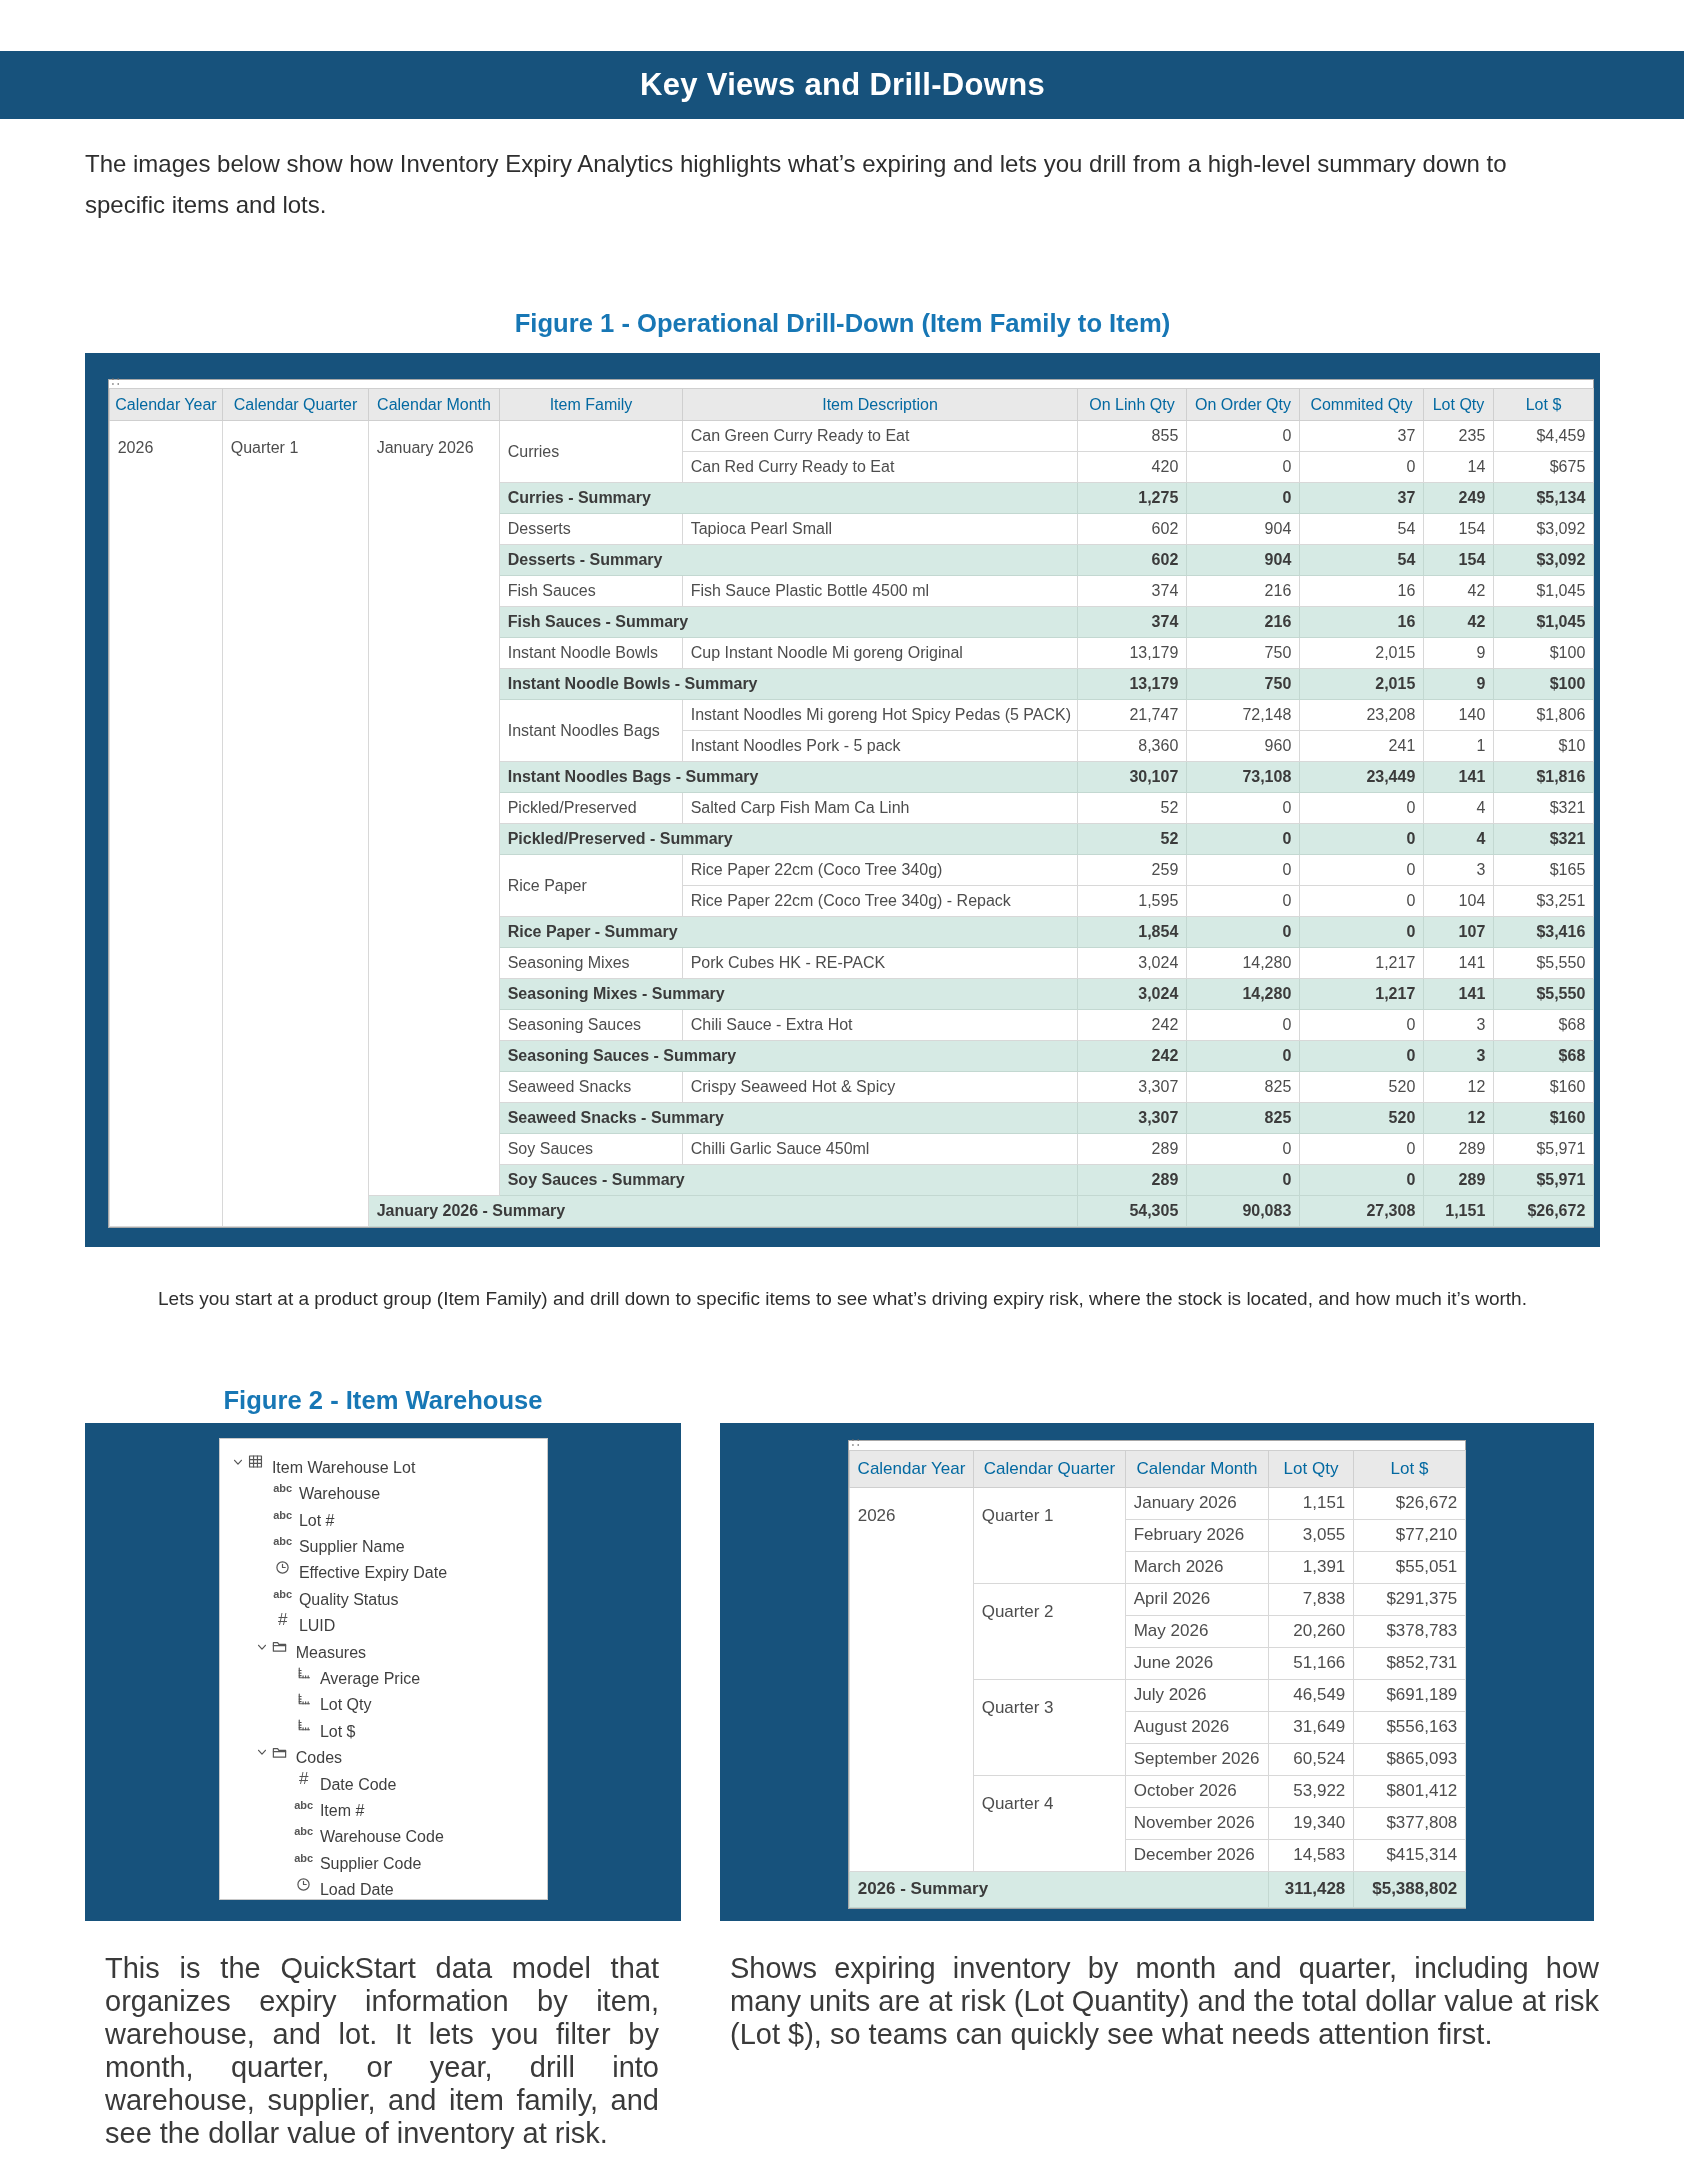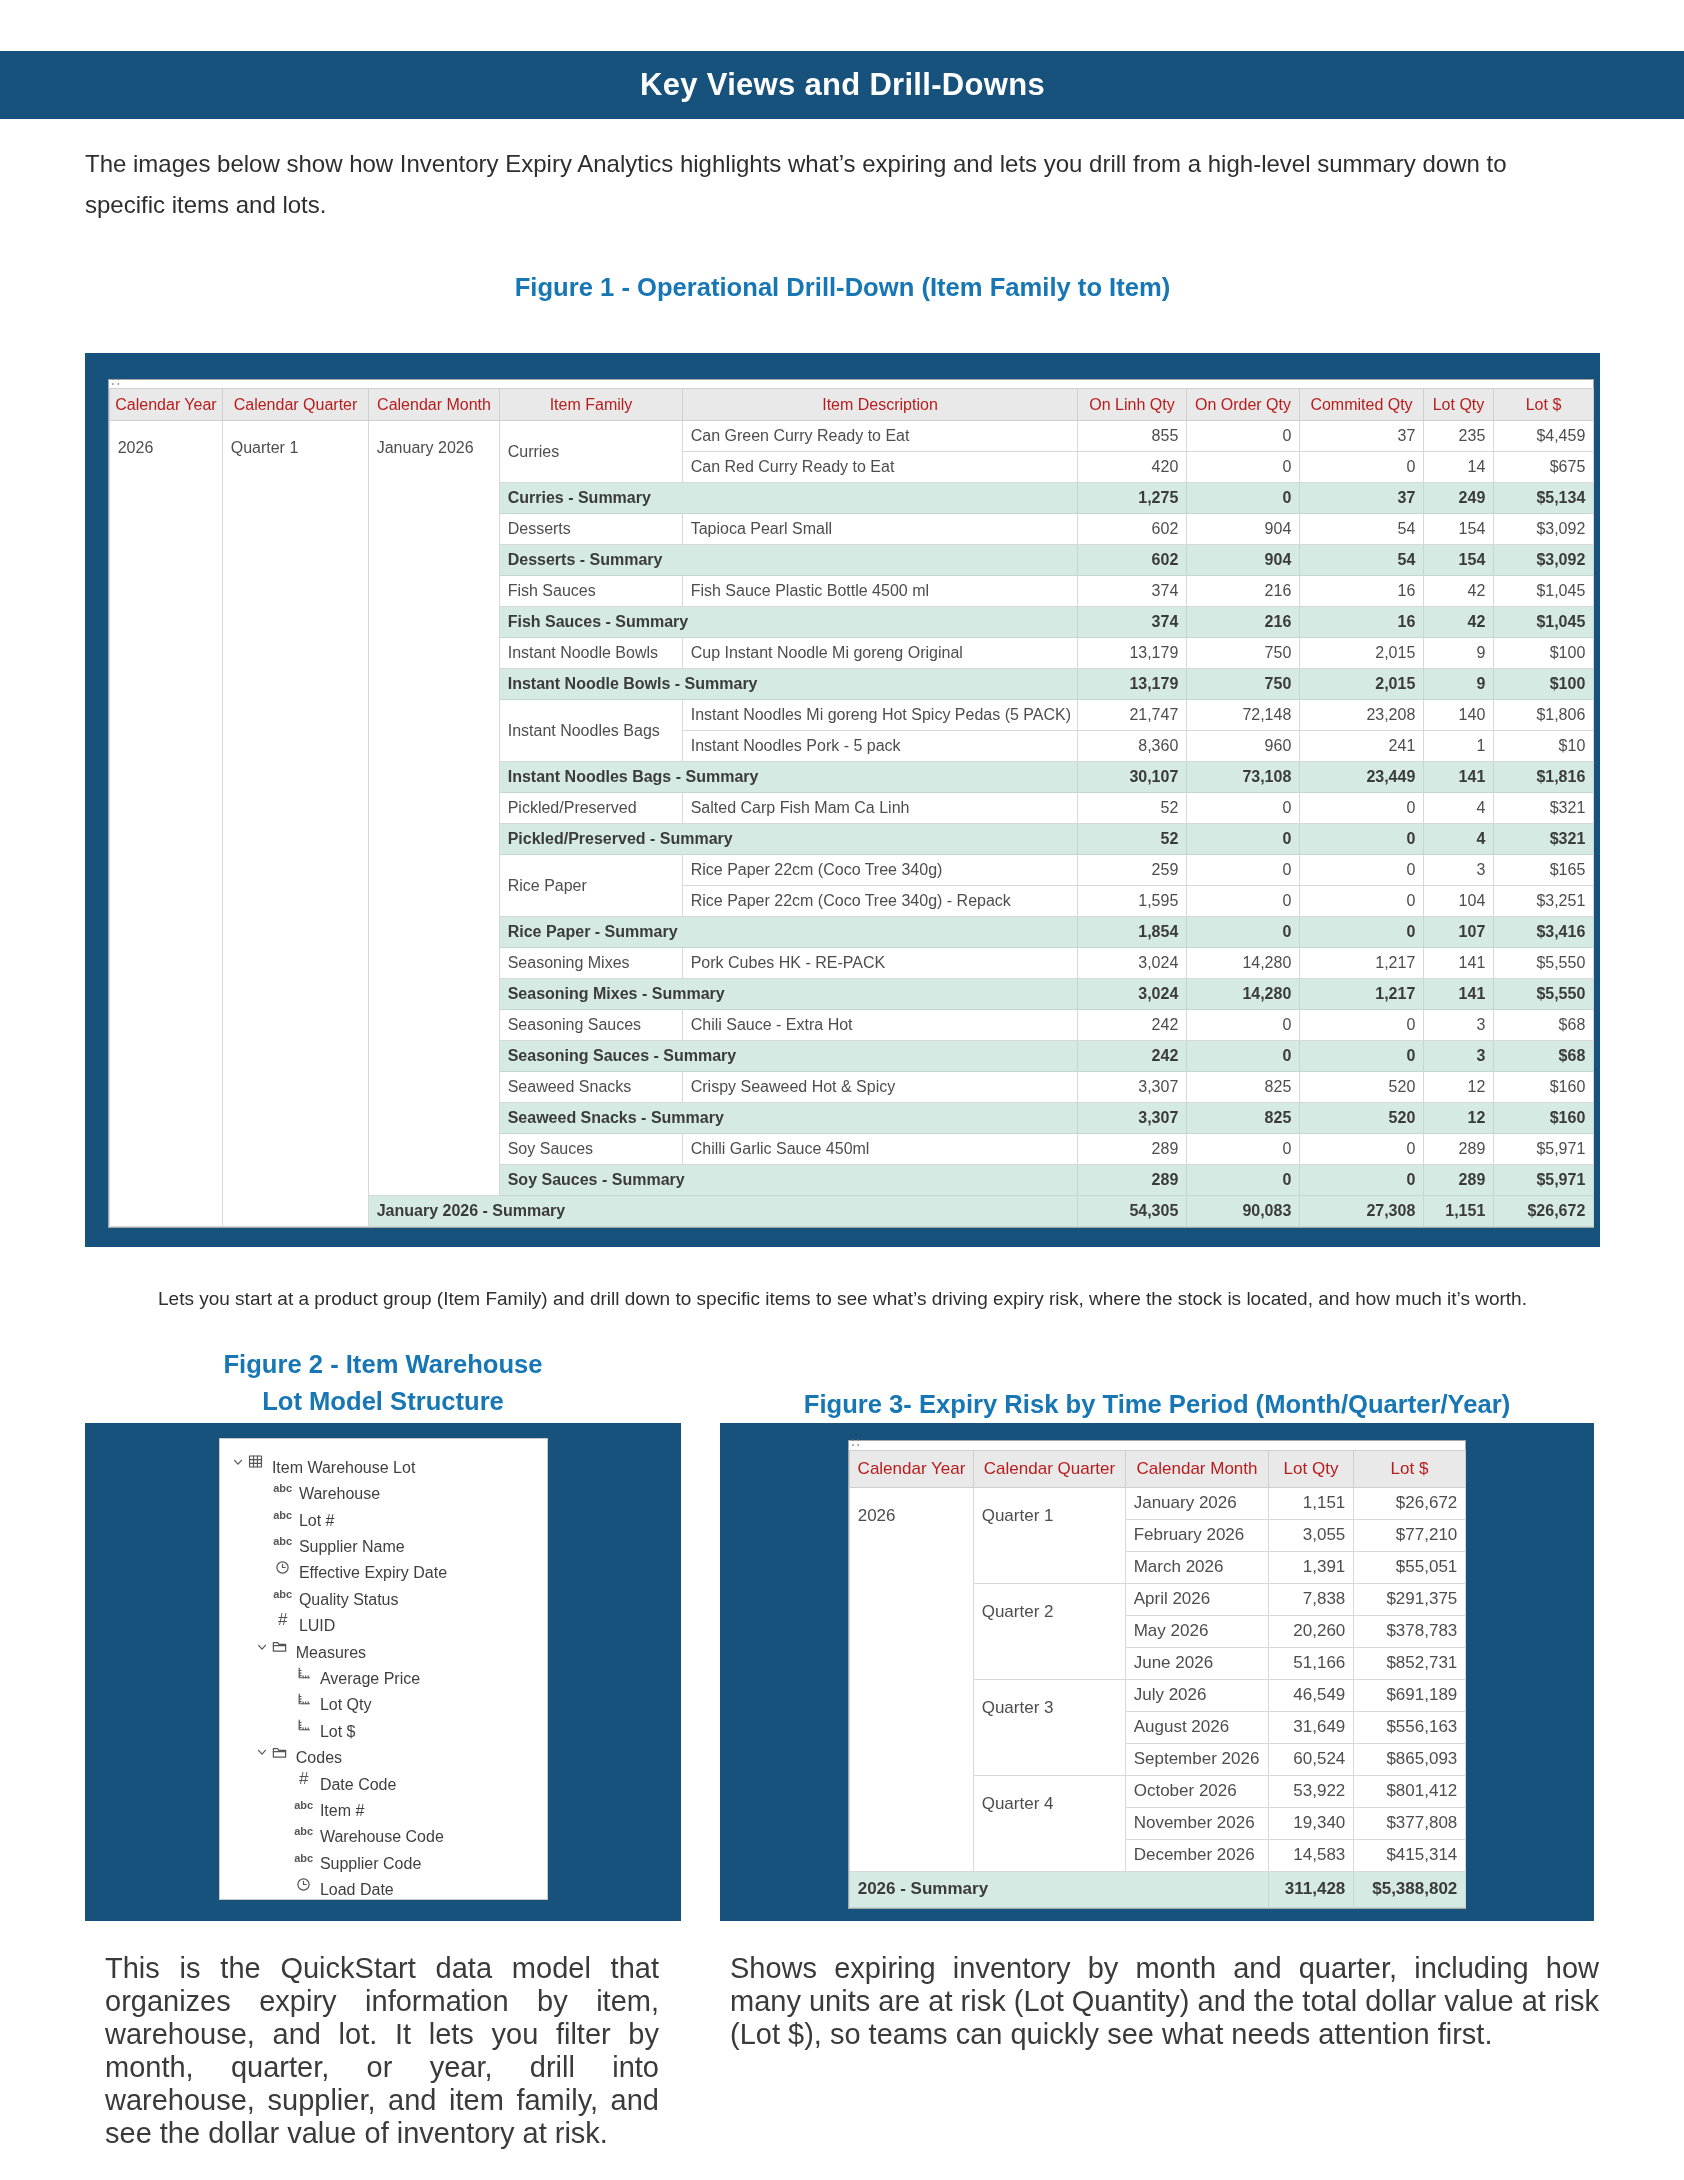--- a/index.html
+++ b/index.html
@@ -12,38 +12,38 @@
   *{margin:0;padding:0;box-sizing:border-box;}
   body{background:#fff;font-family:"Liberation Sans",sans-serif;}
   #page{position:relative;width:1685px;height:2181px;background:#fff;overflow:hidden;}
 
   .topbar{position:absolute;left:0;top:51px;width:1685px;height:68px;background:var(--navy);
           display:flex;align-items:center;justify-content:center;}
   .topbar .t{color:#fff;font-size:31px;font-weight:700;letter-spacing:0.3px;}
 
   .intro{position:absolute;left:85px;top:143px;width:1448px;font-size:24px;line-height:41px;color:#2e2e2e;}
 
-  .figtitle{color:var(--accent);font-weight:700;font-size:25.6px;line-height:37px;}
+  .figtitle{color:var(--accent);font-weight:700;font-size:25.6px;line-height:37px;margin-top:36px;}
   #fig1-title{position:absolute;left:0;top:269px;width:1685px;text-align:center;}
 
   .panel{position:absolute;background:var(--navy);}
   #fig1-panel{left:85px;top:353px;width:1515px;height:894px;}
   #fig2-panel{left:85px;top:1423px;width:596px;height:498px;}
   #fig3-panel{left:720px;top:1423px;width:874px;height:498px;}
 
   .tablewrap{position:absolute;background:#fff;border:0.9px solid #a8a8a8;padding-top:8.5px;}
   #fig1-tablewrap{left:23px;top:25.6px;width:1486px;}
   #fig3-tablewrap{left:128px;top:17px;width:618px;}
 
   .drag-handle{position:absolute;top:-2.6px;left:2.6px;font-size:12.8px;color:#6b6b6b;line-height:10.2px;}
 
   table{border-collapse:collapse;table-layout:fixed;color:#4d4d4d;}
   #fig1-table{width:1484px;font-size:16px;}
   #fig3-table{width:616px;font-size:17px;}
-  th{background:var(--headbg);font-weight:400;color:#b91c1c;border:0.9px solid #cfcfcf;
+  th{background:var(--headbg);font-weight:400;color:#0369a1;border:0.9px solid #cfcfcf;
      text-align:center;overflow:hidden;white-space:nowrap;}
   #fig1-table th{height:32px;font-size:16px;}
   #fig3-table th{height:37px;font-size:17px;}
   td{border:0.9px solid var(--cellborder);padding:0 7.7px;overflow:hidden;white-space:nowrap;}
   #fig1-table td{height:31px;}
   #fig3-table td{height:32px;}
   .num{text-align:right;}
   .cal-cell{vertical-align:top;padding-top:18px;}
   .sumrow td{background:var(--teal);font-weight:700;color:#3b3b3b;border-color:#c3d8d1;}
   #fig3-table .sumrow td{height:36px;}

